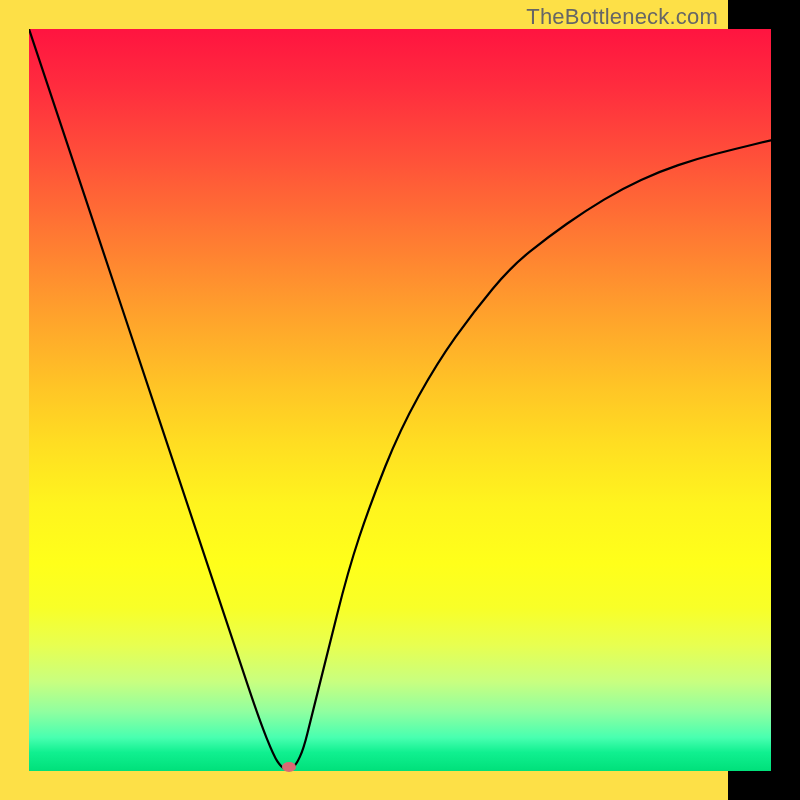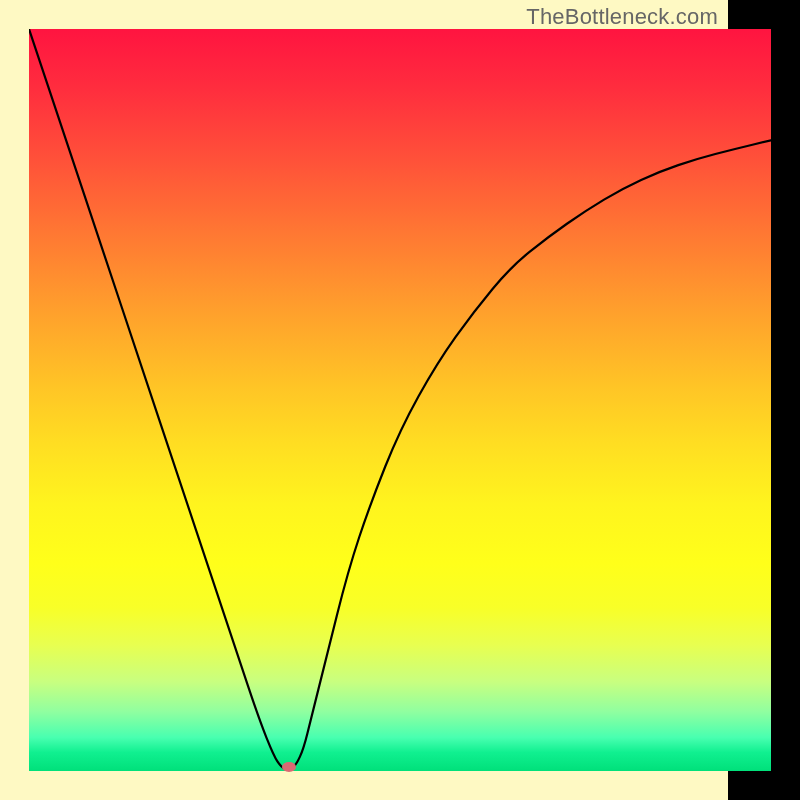--- a/index.html
+++ b/index.html
@@ -7,21 +7,21 @@
     padding: 0;
     width: 800px;
     height: 800px;
     background: #000;
     font-family: Arial, Helvetica, sans-serif;
   }
   .frame {
     position: relative;
     width: 728px;
     height: 800px;
-    background: #fef9c3;
+    background: #fde047;
   }
   .plot-area {
     position: absolute;
     left: 29px;
     top: 29px;
     width: 742px;
     height: 742px;
     background: linear-gradient(to bottom,
       #ff1440 0%,
       #ff2d3e 8%,

